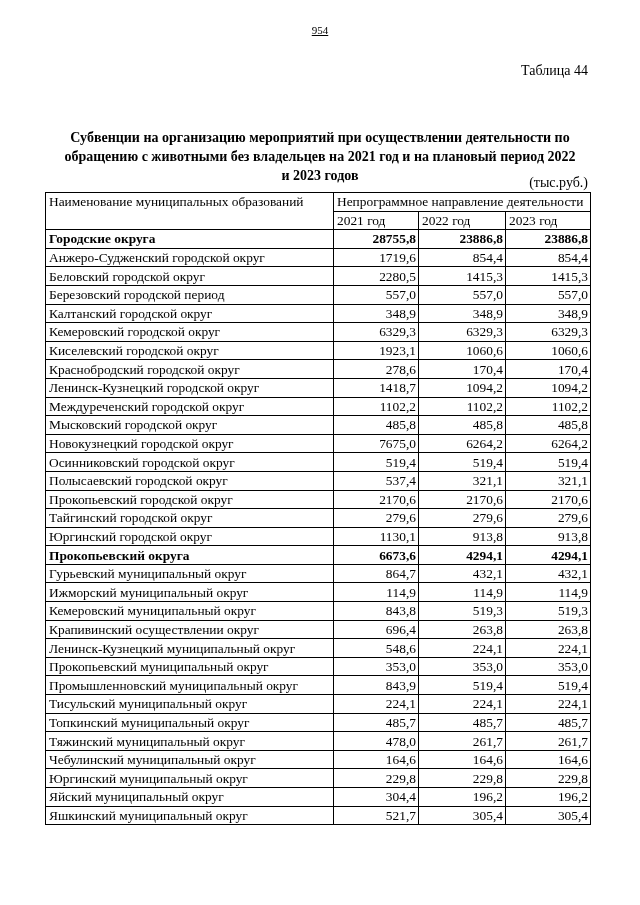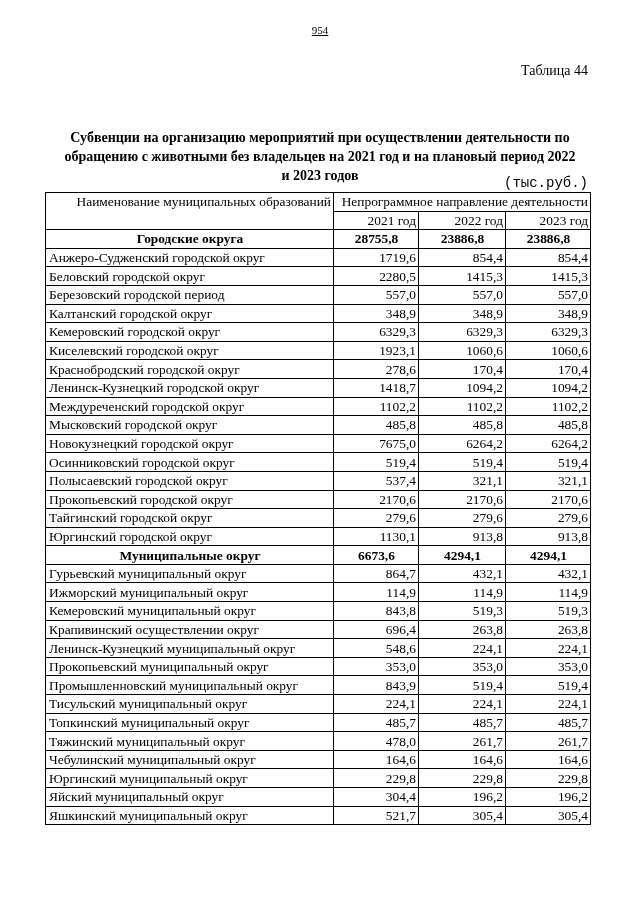--- a/index.html
+++ b/index.html
@@ -14,39 +14,39 @@
   }
   .table-label {
     position: absolute; top: 63px; right: 52px;
     font-size: 14px;
   }
   .doc-title {
     position: absolute; top: 100px; left: 60px; width: 520px;
     text-align: center; font-size: 14px; font-weight: bold; line-height: 19px; margin-top: 28px;
   }
   .units {
-    position: absolute; top: 175px; right: 52px; font-size: 14px; font-family: Liberation Mono, monospace;
+    position: absolute; top: 175px; right: 52px; font-size: 14px;
   }
   table.data {
     position: absolute; top: 192px; left: 45px;
     border-collapse: collapse; table-layout: fixed;
     width: 545px;
     font-size: 13.4px;
   }
   table.data td, table.data th {
     border: 1px solid #000; padding: 0 2px 0 3px;
     font-weight: normal; line-height: 17px; height: 17.6px;
     white-space: nowrap; overflow: hidden;
   }
-  table.data th { text-align: right; vertical-align: top; }
+  table.data th { text-align: left; vertical-align: top; }
   th.name-head { padding-top: 2px; }
   th.group-head { line-height: 18px; margin-top: 43px; }
   th.year { line-height: 19px; }
   td.num { text-align: right; padding-right: 1px; }
-  tr.subtotal td { font-weight: bold; text-align: center; }
+  tr.subtotal td { font-weight: bold; }
 </style>
 </head>
 <body>
 
 <div class="page-number">954</div>
 <div class="table-label">Таблица 44</div>
 <div class="doc-title">Субвенции на организацию мероприятий при осуществлении деятельности по обращению с животными без владельцев на 2021 год и на плановый период 2022 и 2023 годов</div>
 <div class="units">(тыс.руб.)</div>
 
 <table class="data">
@@ -164,21 +164,21 @@
         <td class="num">279,6</td>
         <td class="num">279,6</td>
       </tr>
       <tr>
         <td>Юргинский городской округ</td>
         <td class="num">1130,1</td>
         <td class="num">913,8</td>
         <td class="num">913,8</td>
       </tr>
       <tr class="subtotal">
-        <td>Муниципальные округ</td>
+        <td>Прокопьевский округа</td>
         <td class="num">6673,6</td>
         <td class="num">4294,1</td>
         <td class="num">4294,1</td>
       </tr>
       <tr>
         <td>Гурьевский муниципальный округ</td>
         <td class="num">864,7</td>
         <td class="num">432,1</td>
         <td class="num">432,1</td>
       </tr>

